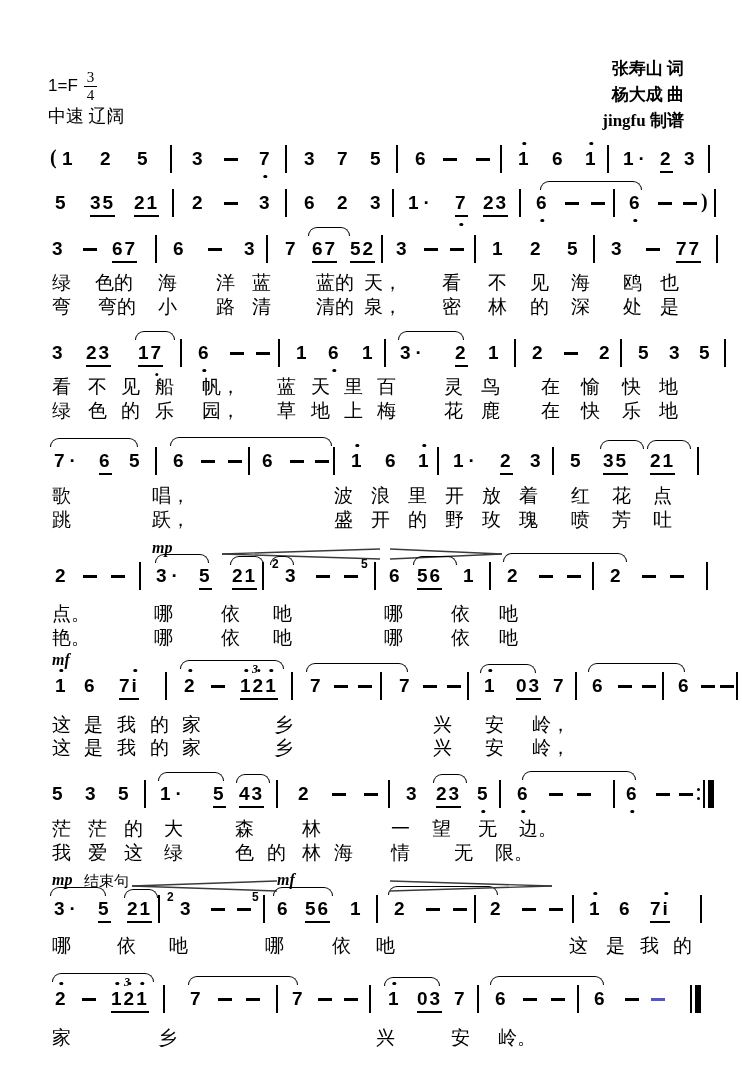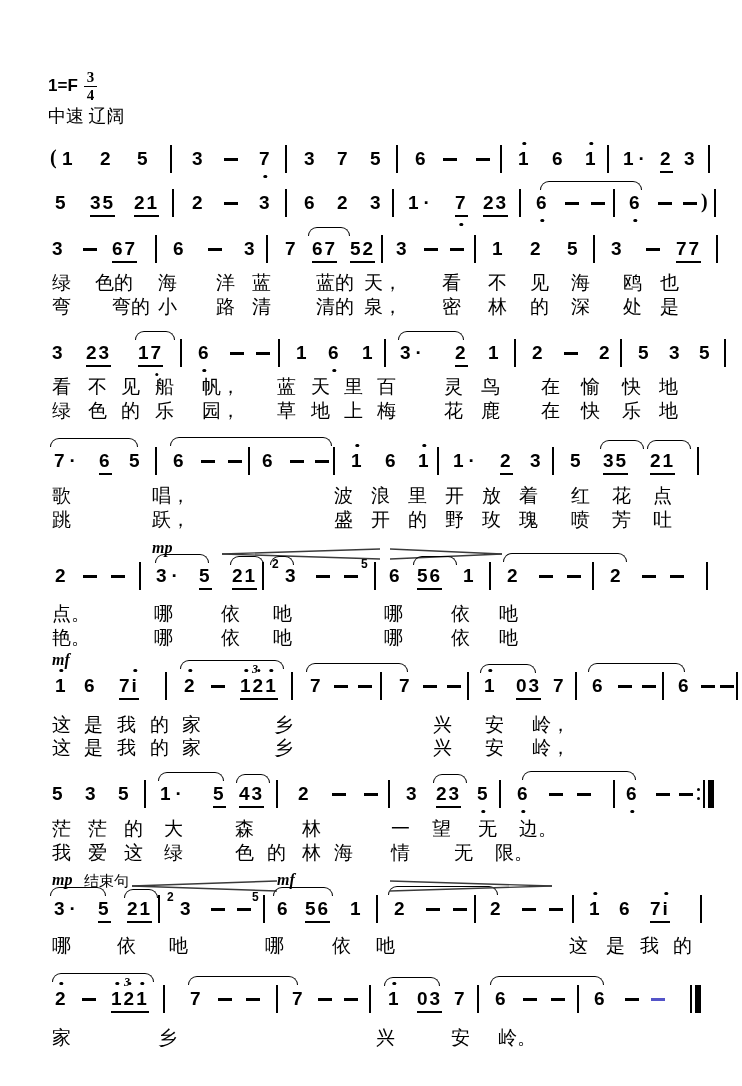--- a/index.html
+++ b/index.html
@@ -3,21 +3,21 @@
 <meta charset="utf-8">
 <style>
   html,body{margin:0;padding:0;background:#fff;}
   #page{position:relative;width:742px;height:1086px;background:#fff;overflow:hidden;
         font-family:"Liberation Serif",serif;color:#000;}
   
   #title{position:absolute;top:40px;left:0;width:742px;text-align:center;
          font-size:31px;font-weight:bold;letter-spacing:7px;}
   #credits{position:absolute;top:56px;right:58px;text-align:right;
            font-size:17px;font-weight:bold;line-height:26px;white-space:pre-line;}
-  #keysig{position:absolute;top:70px;left:48px;font-size:17px;font-weight:bold;
+  #keysig{position:absolute;top:70px;left:48px;font-size:17px;font-weight:normal;
           font-family:"Liberation Sans",sans-serif;}
   .frac{display:inline-block;vertical-align:middle;text-align:center;margin-left:6px;
         font-size:15px;line-height:15px;font-family:"Liberation Serif",serif;}
   .frac .num{display:block;border-bottom:1.6px solid #000;padding:0 3px 1px;}
   .frac .den{display:block;padding-top:1px;}
   #tempo{position:absolute;top:104px;left:48px;font-size:18px;}
   
   #score{position:absolute;left:0;top:0;width:742px;height:1086px;}
   .system{position:absolute;left:0;width:742px;height:10px;}
   .tok{position:absolute;top:0;font-family:"Liberation Sans",sans-serif;
@@ -47,20 +47,23 @@
   .rep,.fin{position:absolute;top:-3px;height:28px;display:flex;align-items:center;}
   .rep .dots{display:flex;flex-direction:column;justify-content:center;gap:6px;margin-right:3px;}
   .rep .dot{width:3.4px;height:3.4px;background:#000;border-radius:50%;}
   .thin{width:2px;height:28px;background:#000;margin-right:3px;}
   .thick{width:6px;height:28px;background:#000;}
 </style>
 </head>
 <body>
 
 <div id="page">
+  <div id="credits">张寿山 词
+杨大成 曲
+jingfu 制谱</div>
   <div id="keysig">
     <span>1=F</span><span class="frac"><span class="num">3</span><span class="den">4</span></span>
   </div>
   <div id="tempo">中速 辽阔</div>
   <div id="score">
       <div class="system" style="top: 148px;">
         <div class="paren" style="left: 50px;">(</div>
         <div class="tok" style="left: 62px;"><div class="ch">1</div></div>
         <div class="tok" style="left: 100px;"><div class="ch">2</div></div>
         <div class="tok" style="left: 137px;"><div class="ch">5</div></div>
@@ -146,21 +149,21 @@
         <div class="lyr" style="left: 252px; top: 32px;">蓝</div>
         <div class="lyr" style="left: 316px; top: 32px;">蓝的</div>
         <div class="lyr" style="left: 364px; top: 32px;">天，</div>
         <div class="lyr" style="left: 442px; top: 32px;">看</div>
         <div class="lyr" style="left: 488px; top: 32px;">不</div>
         <div class="lyr" style="left: 530px; top: 32px;">见</div>
         <div class="lyr" style="left: 571px; top: 32px;">海</div>
         <div class="lyr" style="left: 623px; top: 32px;">鸥</div>
         <div class="lyr" style="left: 660px; top: 32px;">也</div>
         <div class="lyr" style="left: 52px; top: 56px;">弯</div>
-        <div class="lyr" style="left: 112px; top: 56px; text-align: center;">弯的</div>
+        <div class="lyr" style="left: 98px; top: 56px; text-align: center;">弯的</div>
         <div class="lyr" style="left: 158px; top: 56px;">小</div>
         <div class="lyr" style="left: 216px; top: 56px;">路</div>
         <div class="lyr" style="left: 252px; top: 56px;">清</div>
         <div class="lyr" style="left: 316px; top: 56px;">清的</div>
         <div class="lyr" style="left: 364px; top: 56px;">泉，</div>
         <div class="lyr" style="left: 442px; top: 56px;">密</div>
         <div class="lyr" style="left: 488px; top: 56px;">林</div>
         <div class="lyr" style="left: 530px; top: 56px;">的</div>
         <div class="lyr" style="left: 571px; top: 56px;">深</div>
         <div class="lyr" style="left: 623px; top: 56px;">处</div>

